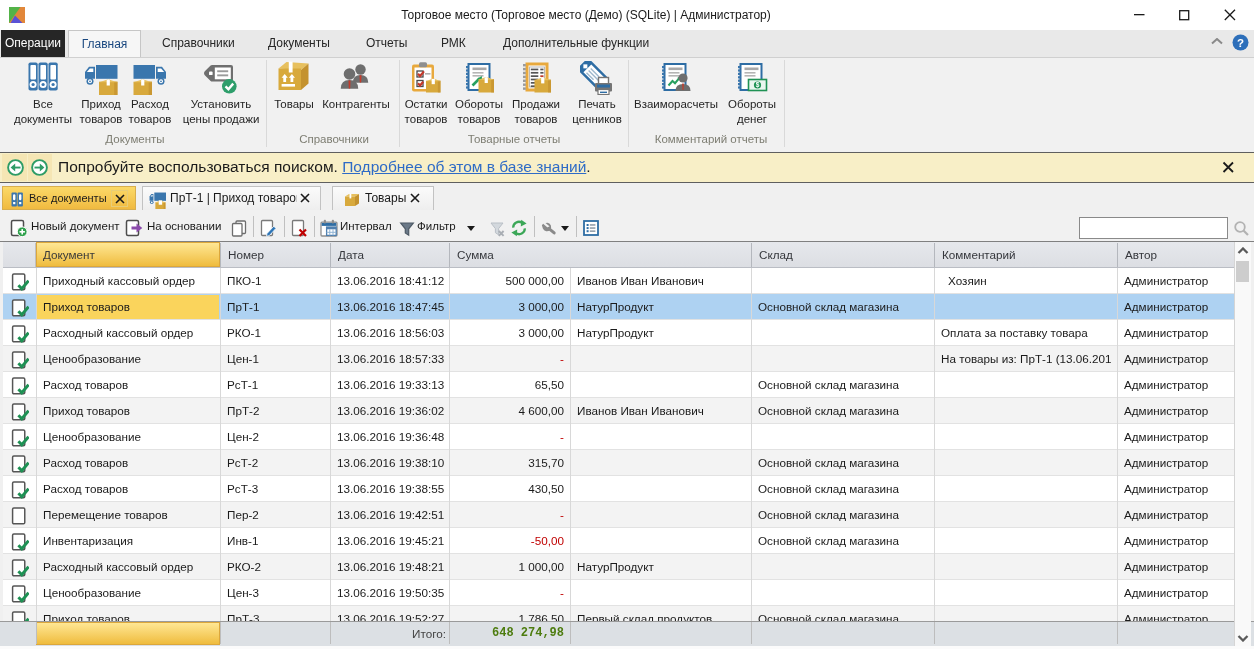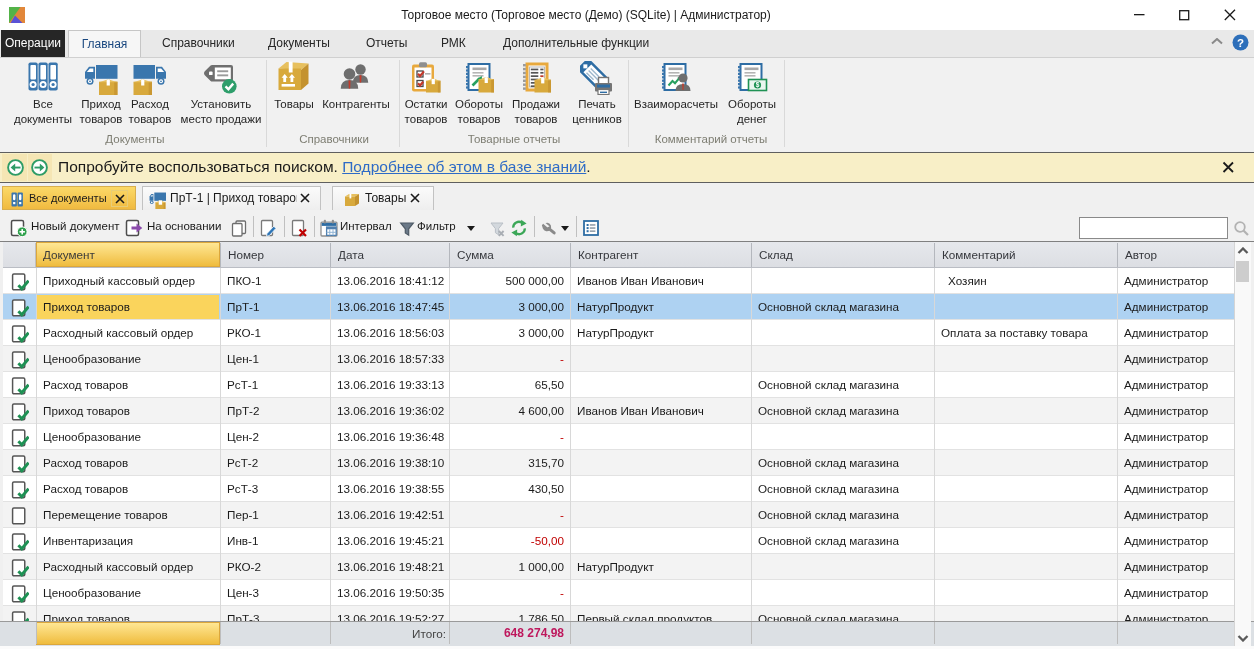--- a/index.html
+++ b/index.html
@@ -99,21 +99,21 @@
 <svg style="position:absolute;left:204px;top:64px" width="33" height="30" viewBox="0 0 33 30">
       <path d="M0.8,7.3 L6.6,1.5 Q7.2,1 8,1 L27,1 Q29,1 29,3 L29,15.5 Q29,17.5 27,17.5 L8,17.5 Q7.2,17.5 6.6,17 L0.8,11.2 Q0,10.4 0,9.25 Q0,8.1 0.8,7.3 Z" fill="#6f6f6f"></path>
       <rect x="5" y="7.5" width="3.6" height="3.6" rx="0.9" fill="#fff"></rect>
       <rect x="10.8" y="3.5" width="16" height="11.8" fill="#fff"></rect>
       <rect x="13.2" y="6.3" width="11" height="1.9" fill="#9a9a9a"></rect>
       <rect x="13.2" y="10.4" width="11" height="1.9" fill="#9a9a9a"></rect>
       <circle cx="25.3" cy="22.3" r="7.3" fill="#2e9e6b"></circle>
       <path d="M21.5,22.4 L24.4,25.2 L29.2,19.6" stroke="#fff" stroke-width="2.4" fill="none"></path>
     </svg>
 <div class="rlbl" style="left:141px;top:97px;width:160px;">Установить</div>
-<div class="rlbl" style="left:141px;top:112px;width:160px;">место продажи</div>
+<div class="rlbl" style="left:141px;top:112px;width:160px;">цены продажи</div>
 <svg style="position:absolute;left:278px;top:61px" width="31" height="30" viewBox="0 0 31 30">
       <polygon points="0.5,7.5 8.5,1 30.5,2.5 23,9" fill="#e7c05e"></polygon>
       <rect x="0.5" y="7.5" width="22.5" height="21.5" fill="#d8a93c"></rect>
       <polygon points="23,9 30.5,2.5 30.5,22.5 23,29" fill="#c4922e"></polygon>
       <polygon points="10.8,0.6 14.6,0.8 14.6,11.5 10.8,11.5" fill="#fff"></polygon>
       <g fill="#fff">
         <polygon points="5.3,21 8.1,21 8.1,16.8 9.8,16.8 6.7,13 3.6,16.8 5.3,16.8"></polygon>
         <polygon points="12.5,21 15.3,21 15.3,16.8 17,16.8 13.9,13 10.8,16.8 12.5,16.8"></polygon>
         <rect x="3.6" y="23" width="13.4" height="2.6"></rect>
       </g>
@@ -405,21 +405,20 @@
       <path d="M10.5,10.5 L15,15" stroke="#b2b2b2" stroke-width="2.2"></path>
     </svg>
 <div class="ab" style="left:0;top:241px;width:100%;height:1px;background:#808080;"></div>
 <div class="ab" style="left:3px;top:242px;width:1231px;height:26px;background:linear-gradient(#e6e8ec,#dcdee3);border-bottom:1px solid #babdc4;"></div>
 <div class="ab" style="left:3px;top:243px;width:33px;height:24px;border-right:1px solid #c0c0c0;"></div>
 <div class="ab" style="left:36px;top:242px;width:184px;height:25px;background:linear-gradient(#ffe794,#efbc3e);border:1px solid #dca73b;"></div>
 <div class="hcell" style="left:36px;top:243px;width:184px;border-left:none;color:#3a3a3a;">Документ</div>
 <div class="hcell" style="left:220px;top:243px;width:110px;">Номер</div>
 <div class="hcell" style="left:330px;top:243px;width:119px;">Дата</div>
 <div class="hcell" style="left:449px;top:243px;width:121px;">Сумма</div>
-<div class="hcell" style="left:570px;top:243px;width:181px;">Контрагент</div>
 <div class="hcell" style="left:751px;top:243px;width:183px;">Склад</div>
 <div class="hcell" style="left:934px;top:243px;width:183px;">Комментарий</div>
 <div class="hcell" style="left:1117px;top:243px;width:117px;">Автор</div>
 <div class="ab" style="left:0;top:268px;width:1254px;height:353px;overflow:hidden;">
 <div class="ab" style="left:3px;top:0px;width:1231px;height:26px;background:#ffffff;border-bottom:1px solid #e2e2e2;"></div>
 <div class="ab" style="left:36px;top:0px;width:1px;height:26px;background:#d8d8d8;"></div>
 <div class="ab" style="left:220px;top:0px;width:1px;height:26px;background:#d8d8d8;"></div>
 <div class="ab" style="left:330px;top:0px;width:1px;height:26px;background:#d8d8d8;"></div>
 <div class="ab" style="left:449px;top:0px;width:1px;height:26px;background:#d8d8d8;"></div>
 <div class="ab" style="left:570px;top:0px;width:1px;height:26px;background:#d8d8d8;"></div>
@@ -492,20 +491,21 @@
 <div class="ab" style="left:1117px;top:78px;width:1px;height:26px;background:#d8d8d8;"></div>
 <div class="ab" style="left:1234px;top:78px;width:1px;height:26px;background:#d8d8d8;"></div>
 <svg style="position:absolute;left:11px;top:83px" width="18" height="18" viewBox="0 0 17 17">
         <rect x="1.5" y="1" width="11.5" height="14.8" rx="1.2" fill="#fff" stroke="#555" stroke-width="1.4"></rect>
         <path d="M7.0,11.6 L10.2,14.9 L16.6,7.2" stroke="#1e9154" stroke-width="2.8" fill="none"></path>
       </svg>
 <div class="cell" style="left:36px;top:78px;width:184px;">Ценообразование</div>
 <div class="cell" style="left:220px;top:78px;width:110px;">Цен-1</div>
 <div class="cell" style="left:330px;top:78px;width:119px;">13.06.2016 18:57:33</div>
 <div class="cell" style="left:449px;top:78px;width:121px;text-align:right;padding-right:6px;padding-left:0;color:#c00000;">-</div>
+<div class="cell" style="left:934px;top:78px;width:183px;">На товары из: ПрТ-1 (13.06.201</div>
 <div class="cell" style="left:1117px;top:78px;width:117px;">Администратор</div>
 <div class="ab" style="left:3px;top:104px;width:1231px;height:26px;background:#ffffff;border-bottom:1px solid #e2e2e2;"></div>
 <div class="ab" style="left:36px;top:104px;width:1px;height:26px;background:#d8d8d8;"></div>
 <div class="ab" style="left:220px;top:104px;width:1px;height:26px;background:#d8d8d8;"></div>
 <div class="ab" style="left:330px;top:104px;width:1px;height:26px;background:#d8d8d8;"></div>
 <div class="ab" style="left:449px;top:104px;width:1px;height:26px;background:#d8d8d8;"></div>
 <div class="ab" style="left:570px;top:104px;width:1px;height:26px;background:#d8d8d8;"></div>
 <div class="ab" style="left:751px;top:104px;width:1px;height:26px;background:#d8d8d8;"></div>
 <div class="ab" style="left:934px;top:104px;width:1px;height:26px;background:#d8d8d8;"></div>
 <div class="ab" style="left:1117px;top:104px;width:1px;height:26px;background:#d8d8d8;"></div>
@@ -607,21 +607,21 @@
 <div class="ab" style="left:449px;top:234px;width:1px;height:26px;background:#d8d8d8;"></div>
 <div class="ab" style="left:570px;top:234px;width:1px;height:26px;background:#d8d8d8;"></div>
 <div class="ab" style="left:751px;top:234px;width:1px;height:26px;background:#d8d8d8;"></div>
 <div class="ab" style="left:934px;top:234px;width:1px;height:26px;background:#d8d8d8;"></div>
 <div class="ab" style="left:1117px;top:234px;width:1px;height:26px;background:#d8d8d8;"></div>
 <div class="ab" style="left:1234px;top:234px;width:1px;height:26px;background:#d8d8d8;"></div>
 <svg style="position:absolute;left:11px;top:239px" width="18" height="18" viewBox="0 0 17 17">
         <rect x="1.5" y="1" width="11.5" height="14.8" rx="1.2" fill="#fff" stroke="#555" stroke-width="1.4"></rect>
       </svg>
 <div class="cell" style="left:36px;top:234px;width:184px;">Перемещение товаров</div>
-<div class="cell" style="left:220px;top:234px;width:110px;">Пер-1</div>
+<div class="cell" style="left:220px;top:234px;width:110px;">Пер-2</div>
 <div class="cell" style="left:330px;top:234px;width:119px;">13.06.2016 19:42:51</div>
 <div class="cell" style="left:449px;top:234px;width:121px;text-align:right;padding-right:6px;padding-left:0;color:#c00000;">-</div>
 <div class="cell" style="left:751px;top:234px;width:183px;">Основной склад магазина</div>
 <div class="cell" style="left:1117px;top:234px;width:117px;">Администратор</div>
 <div class="ab" style="left:3px;top:260px;width:1231px;height:26px;background:#ffffff;border-bottom:1px solid #e2e2e2;"></div>
 <div class="ab" style="left:36px;top:260px;width:1px;height:26px;background:#d8d8d8;"></div>
 <div class="ab" style="left:220px;top:260px;width:1px;height:26px;background:#d8d8d8;"></div>
 <div class="ab" style="left:330px;top:260px;width:1px;height:26px;background:#d8d8d8;"></div>
 <div class="ab" style="left:449px;top:260px;width:1px;height:26px;background:#d8d8d8;"></div>
 <div class="ab" style="left:570px;top:260px;width:1px;height:26px;background:#d8d8d8;"></div>
@@ -706,21 +706,21 @@
 <div class="ab" style="left:36px;top:622px;width:1px;height:22px;background:#bdbdbd;"></div>
 <div class="ab" style="left:220px;top:622px;width:1px;height:22px;background:#bdbdbd;"></div>
 <div class="ab" style="left:330px;top:622px;width:1px;height:22px;background:#bdbdbd;"></div>
 <div class="ab" style="left:449px;top:622px;width:1px;height:22px;background:#bdbdbd;"></div>
 <div class="ab" style="left:570px;top:622px;width:1px;height:22px;background:#bdbdbd;"></div>
 <div class="ab" style="left:751px;top:622px;width:1px;height:22px;background:#bdbdbd;"></div>
 <div class="ab" style="left:934px;top:622px;width:1px;height:22px;background:#bdbdbd;"></div>
 <div class="ab" style="left:1117px;top:622px;width:1px;height:22px;background:#bdbdbd;"></div>
 <div class="ab" style="left:1234px;top:622px;width:1px;height:22px;background:#bdbdbd;"></div>
 <div class="ab" style="left:330px;top:622px;width:116px;height:23px;line-height:23px;font-size:11.7px;color:#444;text-align:right;">Итого:</div>
-<div class="ab" style="left:449px;top:622px;width:115px;height:23px;line-height:23px;font-size:12px;font-weight:bold;color:#be185d;text-align:right;">648 274,98</div>
+<div class="ab" style="left:449px;top:622px;width:115px;height:23px;line-height:23px;font-size:12px;font-weight:bold;color:#4d7c0f;text-align:right;font-family:Liberation Mono, monospace;">648 274,98</div>
 <div class="ab" style="left:1234px;top:242px;width:17px;height:404px;background:#f9f9f9;border-left:1px solid #d5d5d5;"></div>
 <svg style="position:absolute;left:1237px;top:247px" width="12" height="8" viewBox="0 0 12 8">
       <path d="M1.5,6 L6,1.5 L10.5,6" stroke="#5a5a5a" stroke-width="2.3" fill="none"></path>
     </svg>
 <div class="ab" style="left:1236px;top:261px;width:13px;height:21px;background:#cdcdcd;"></div>
 <svg style="position:absolute;left:1237px;top:634px" width="12" height="8" viewBox="0 0 12 8">
       <path d="M1.5,2 L6,6.5 L10.5,2" stroke="#5a5a5a" stroke-width="2.3" fill="none"></path>
     </svg>
 </div>
 </body></html>

